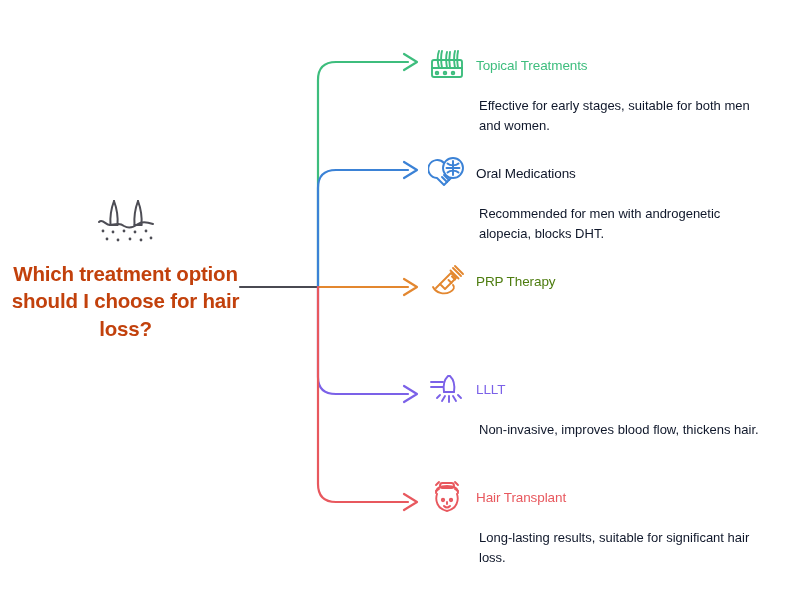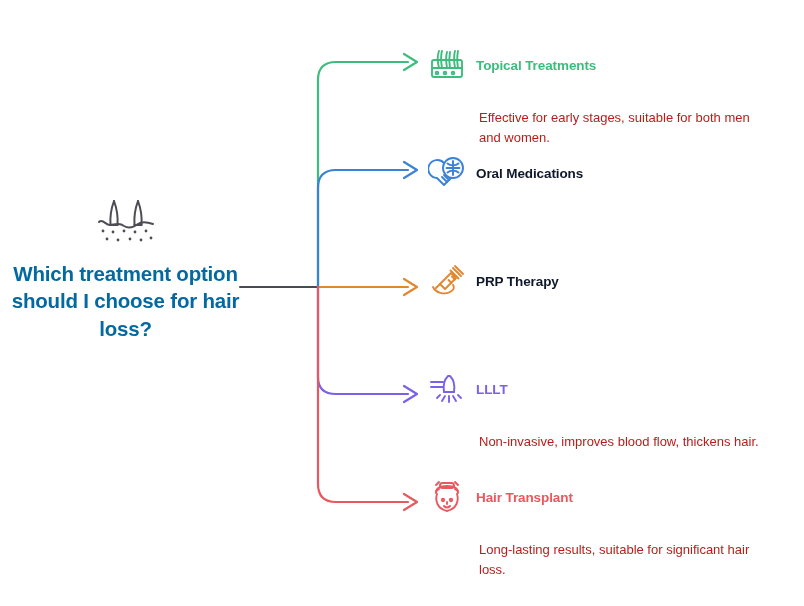--- a/index.html
+++ b/index.html
@@ -31,21 +31,21 @@
   .root-icon {
     display: block;
     margin: 0 auto 12px auto;
     width: 64px;
     height: 52px;
   }
   .root-title {
     font-size: 20.5px;
     font-weight: bold;
     line-height: 1.33;
-    color: #0369a1;
+    color: #c2410c;
     letter-spacing: -0.2px;
   }
   
   .connectors {
     position: absolute;
     left: 0;
     top: 0;
     width: 804px;
     height: 606px;
     pointer-events: none;
@@ -62,30 +62,30 @@
     gap: 10px;
     height: 38px;
   }
   .branch-icon {
     width: 38px;
     height: 34px;
     flex: 0 0 38px;
   }
   .branch-title {
     font-size: 13.5px;
-    font-weight: bold;
+    font-weight: normal;
     letter-spacing: -0.1px;
     white-space: nowrap;
   }
   .branch-desc {
-    margin-top: 24px;
+    margin-top: 12px;
     margin-left: 51px;
     font-size: 13px;
     line-height: 1.52;
-    color: #b91c1c;
+    color: #0f172a;
     max-width: 290px;
   }
 </style>
 </head>
 <body>
 
 <div id="canvas">
 
   <svg class="connectors" viewBox="0 0 804 606">
 
@@ -166,36 +166,37 @@
           <path d="M16 7 A9 9 0 1 0 9 22 L16 29 L23 22"></path>
           <circle cx="25" cy="12" r="10"></circle>
           <path d="M25 5 L25 19 M18.5 12 L31.5 12"></path>
           <path d="M19.5 7.5 C22 10 28 10 30.5 7.5"></path>
           <path d="M19.5 16.5 C22 14 28 14 30.5 16.5"></path>
           <path d="M14 21 L19 26 M16 19 L21 24"></path>
         </g>
       </svg>
       <div class="branch-title" style="color:#0f172a">Oral Medications</div>
     </div>
+    <div class="branch-desc">Recommended for men with androgenetic alopecia, blocks DHT.</div>
   </div>
 
   <div class="branch" style="top:262px">
     <div class="branch-head">
       <svg class="branch-icon" viewBox="0 0 38 34">
         <g fill="none" stroke="#e3872f" stroke-width="1.9" stroke-linecap="round" stroke-linejoin="round">
           <path d="M25 4 L33 12"></path>
           <path d="M22.5 6.5 L30.5 14.5"></path>
           <path d="M27 2 L35 10"></path>
           <path d="M23 9 L12 20 L17 25 L28 14 Z"></path>
           <path d="M24 12.5 L27 15.5 M20.5 16 L23.5 19"></path>
           <path d="M12 20 L8 24"></path>
           <path d="M5 23 C8 29 16 31 22 28 C26 26 27 23 25 21"></path>
         </g>
       </svg>
-      <div class="branch-title" style="color:#0f172a">PRP Therapy</div>
+      <div class="branch-title" style="color:#4d7c0f">PRP Therapy</div>
     </div>
   </div>
 
   <div class="branch" style="top:478px">
     <div class="branch-head">
       <svg class="branch-icon" viewBox="0 0 38 34">
         <g fill="none" stroke="#e8585e" stroke-width="1.9" stroke-linecap="round" stroke-linejoin="round">
           <rect x="12" y="3" width="14" height="5" rx="2.5"></rect>
           <path d="M11 2 L8 5 M27 2 L30 5 M11 9 L8 11 M27 9 L30 11"></path>
           <path d="M8 13 C8 8 13 6 19 6 C25 6 30 8 30 13"></path>

